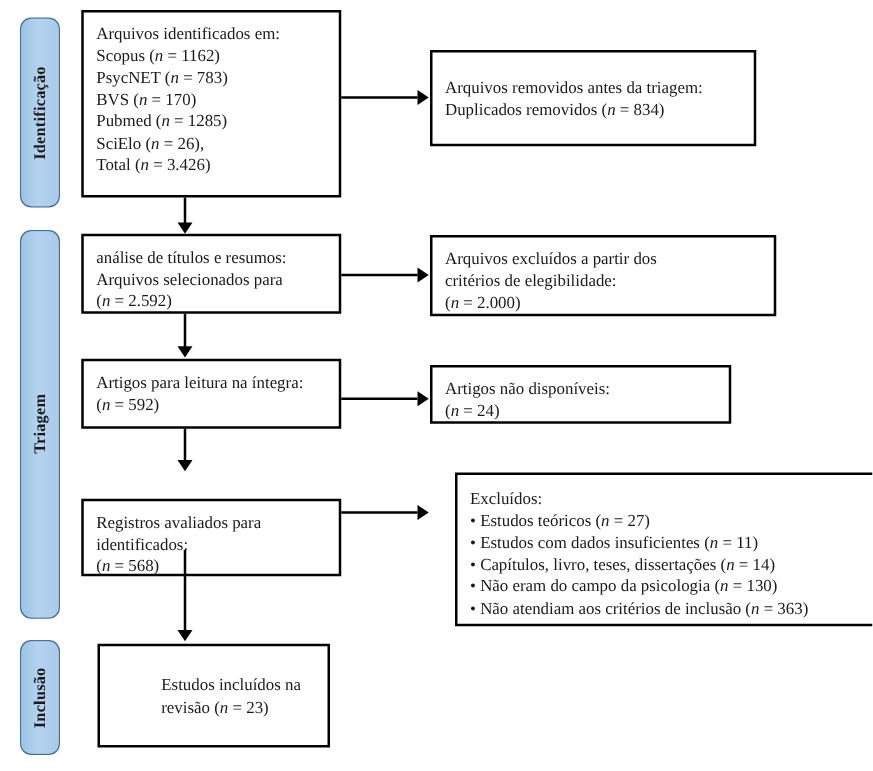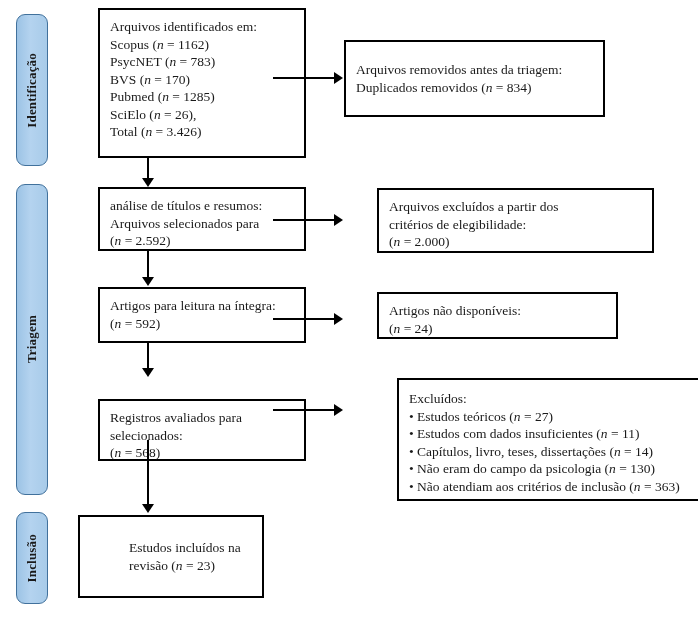--- a/index.html
+++ b/index.html
@@ -62,21 +62,21 @@
   }
   .pbox .line.bullet {
     padding-left: 9px;
     text-indent: -9px;
   }
   .pbox .line i {
     font-style: italic;
   }
 
   
-  .pbox.top-align { align-items: flex-start; margin-left: 33px; }
+  .pbox.top-align { align-items: flex-start; }
   .pbox.top-align .pbox-inner { padding-top: 8px; }
 
   
   .vline {
     position: absolute;
     width: 2px;
     background: #000000;
   }
   .hline {
     position: absolute;
@@ -180,21 +180,21 @@
 
   <div class="hline" style="left:273px; top:318px; width:61px;"></div>
   <div class="arrow-right" style="left:334px; top:313px;"></div>
 
   <div class="vline" style="left:147px; top:343px; width:2px; height:26px;"></div>
   <div class="arrow-down" style="left:142px; top:368px;"></div>
 
   <div class="pbox top-align" style="left:65px; top:399px; width:208px; height:62px;">
     <div class="pbox-inner">
       <div class="line">Registros avaliados para</div>
-      <div class="line">selecionados:</div>
+      <div class="line">identificados:</div>
       <div class="line">(<i>n</i> = 568)</div>
     </div>
   </div>
 
   <div class="pbox top-align" style="left:364px; top:378px; width:340px; height:123px;">
     <div class="pbox-inner" style="padding-top:10px;">
       <div class="line">Excluídos:</div>
       <div class="line bullet">• Estudos teóricos (<i>n</i> = 27)</div>
       <div class="line bullet">• Estudos com dados insuficientes (<i>n</i> = 11)</div>
       <div class="line bullet">• Capítulos, livro, teses, dissertações (<i>n</i> = 14)</div>

